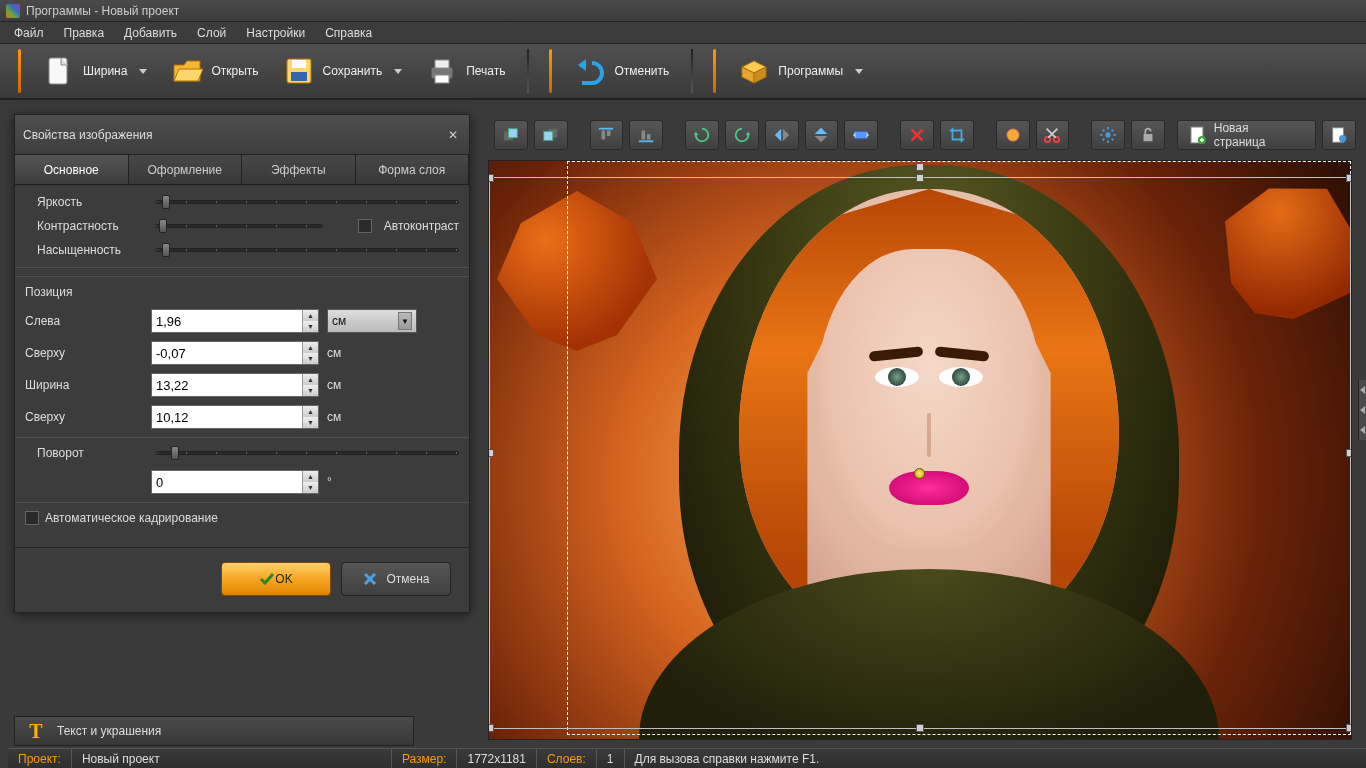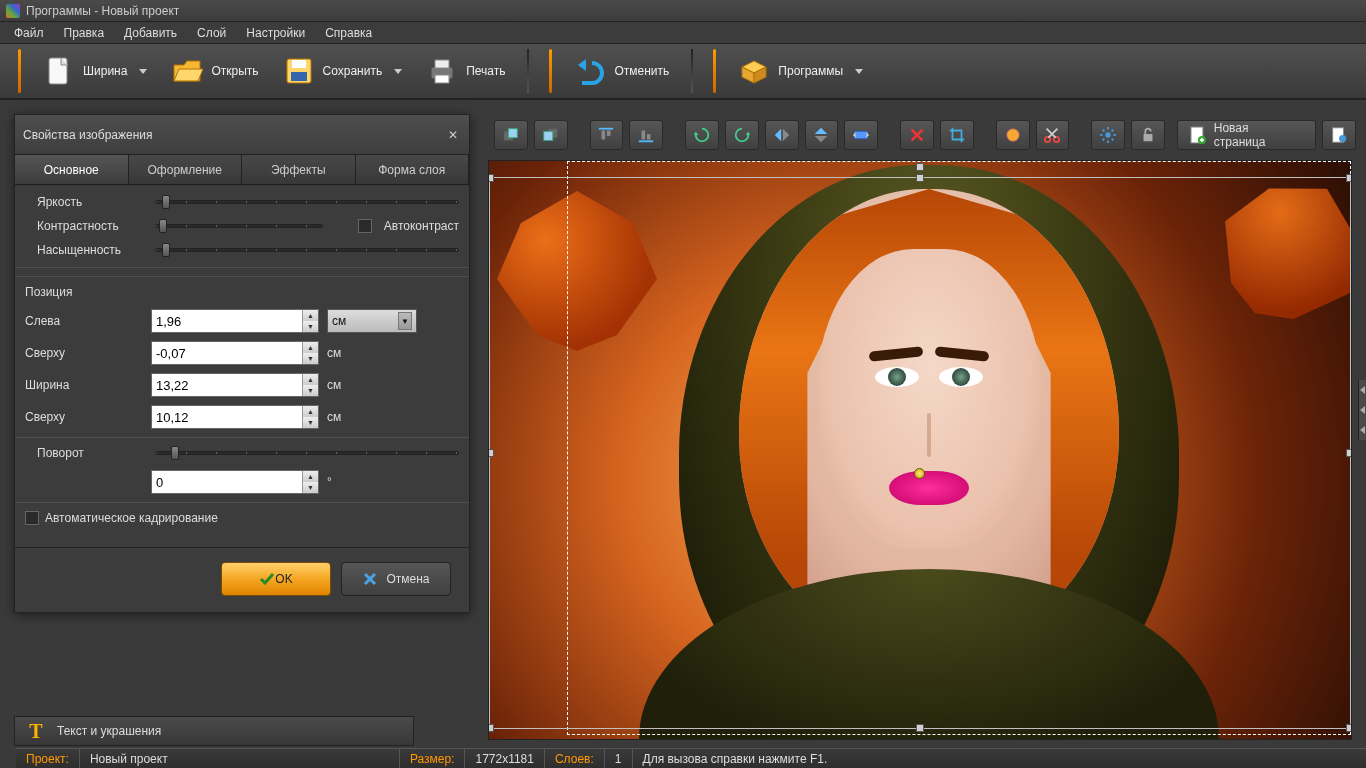--- a/index.html
+++ b/index.html
@@ -80,21 +80,21 @@
 .eye { position:absolute; width:44px; height:20px; background:#fff; border-radius:50%; top:118px; }
 .eye.l { left:58px; } .eye.r { right:58px; }
 .iris { position:absolute; width:18px;height:18px;border-radius:50%;background: radial-gradient(#7aa08c,#2e4a3e 70%); top:1px; left:13px;}
 .brow { position:absolute; width:54px; height:10px; background:#3a1a08; border-radius:6px; top:100px; }
 .brow.l{ left:52px; transform:rotate(-6deg);} .brow.r{ right:52px; transform:rotate(6deg);}
 .nose { position:absolute; left:50%; margin-left:-2px; top:164px; width:4px; height:44px; background: rgba(160,100,70,.35); border-radius:2px;}
 .lips { position:absolute; left:50%; margin-left:-40px; top:222px; width:80px; height:34px; background: radial-gradient(#ff2f9a,#c3006a); border-radius:50% 50% 48% 48% / 60% 60% 60% 60%; }
 .shoulders { position:absolute; left:150px; bottom:0; width:580px; height:170px; background: radial-gradient(ellipse at 50% 0%, #4a4a1c, #1f1f0a 80%); border-radius:50% 50% 0 0 / 100% 100% 0 0;}
 
 
-.status { position:absolute; left:16px; right:0; bottom:0; height:20px; background: linear-gradient(#3a3a3a,#2e2e2e); border-top:1px solid #555; display:flex; align-items:center; font-size:12px; color:#ddd;}
+.status { position:absolute; left:8px; right:0; bottom:0; height:20px; background: linear-gradient(#3a3a3a,#2e2e2e); border-top:1px solid #555; display:flex; align-items:center; font-size:12px; color:#ddd;}
 .status .cell { padding:0 10px; border-right:1px solid #555; height:100%; display:flex; align-items:center; }
 .status .cell.lab { color:#ff9a00; }
 
 
 .drawer-pull { position:absolute; right:0; top:380px; width:8px; height:60px; background:#4a4a4a; border-left:1px solid #222; display:flex; flex-direction:column; justify-content:space-around; align-items:center;}
 .drawer-pull span { width:0;height:0;border-top:4px solid transparent;border-bottom:4px solid transparent;border-right:5px solid #aaa; }
 
 svg { display:block; }
 </style>
 </head>

